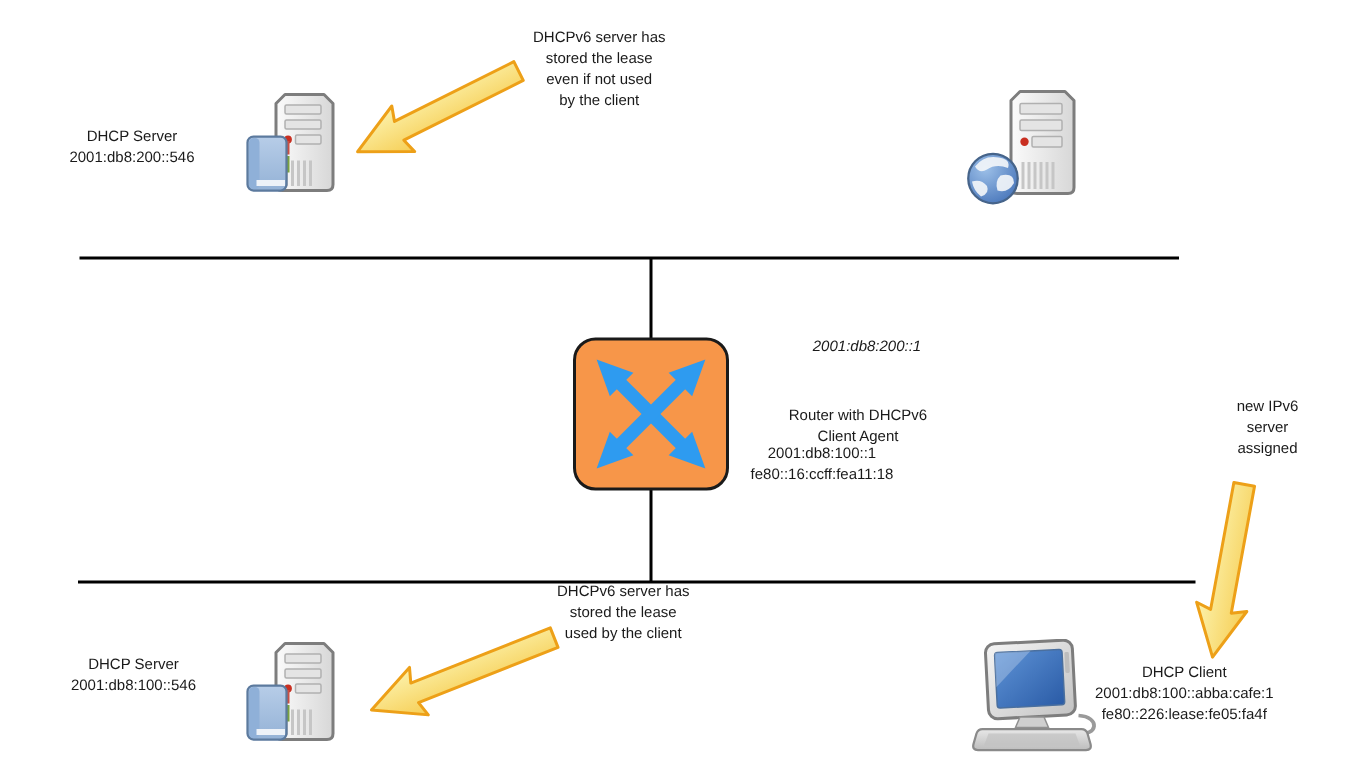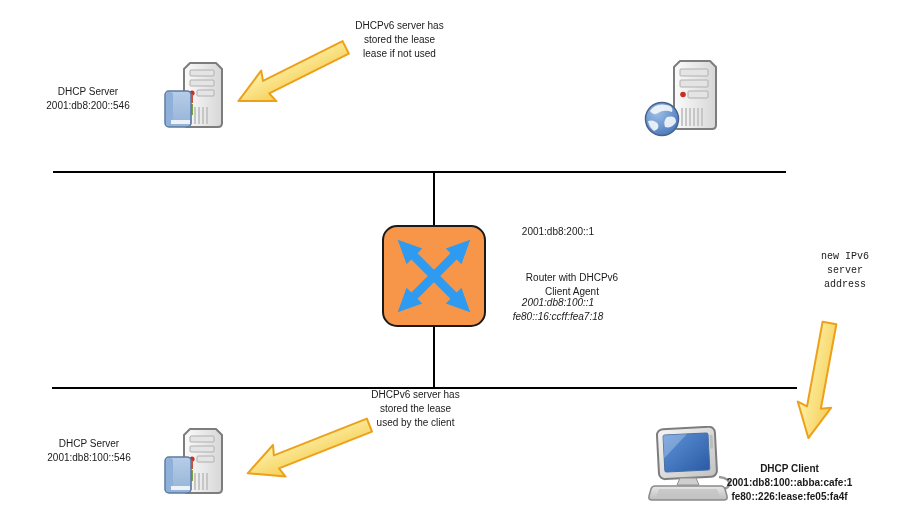--- a/index.html
+++ b/index.html
@@ -69,21 +69,22 @@
       <rect x="25" y="44" width="5" height="11" fill="#79a23f"></rect>
       <rect x="2" y="31" width="26" height="36" rx="4" fill="url(#bookG1)" stroke="#5c7a9e" stroke-width="1.5"></rect>
       <rect x="3" y="32" width="7" height="34" rx="3" fill="#8fb0d8"></rect>
       <rect x="8" y="60" width="19" height="4" fill="#edf2f8"></rect>
     </g>
   </svg>
 
   <div class="txt" style="left:317px;top:19px;width:165px;">
     <div>DHCPv6 server has</div>
     <div>stored the lease</div>
-    <div>lease if not used</div>
+    <div>even if not used</div>
+    <div>by the client</div>
   </div>
 
   <svg class="note-arrow" style="left:230px;top:54px;transform:rotate(-26.6deg);" width="125" height="40" viewBox="0 0 125 40">
     <defs>
         <linearGradient id="agT" x1="0" y1="0" x2="0" y2="1">
       <stop offset="0" class="ag-top"></stop>
           <stop offset="1" class="ag-bot"></stop>
     </linearGradient>
       </defs>
     <polygon points="2,20 36,3 33,13 122,13 122,27 33,27 36,37" fill="url(#agT)"></polygon>
@@ -129,34 +130,34 @@
     <svg width="100" height="98" viewBox="0 0 100 100">
       <line class="router-shaft" x1="26" y1="26" x2="74" y2="74"></line>
       <line class="router-shaft" x1="74" y1="26" x2="26" y2="74"></line>
       <polygon class="router-head" points="13,13 38,22 22,38"></polygon>
       <polygon class="router-head" points="87,13 62,22 78,38"></polygon>
       <polygon class="router-head" points="13,87 22,62 38,78"></polygon>
       <polygon class="router-head" points="87,87 78,62 62,78"></polygon>
     </svg>
   </div>
 
-  <div class="txt" style="left:478px;top:225px;width:160px;">2001:db8:200::1</div>
+  <div class="txt" style="left:498px;top:225px;width:160px;font-style:italic;">2001:db8:200::1</div>
   <div class="txt" style="left:492px;top:251px;width:160px;margin-top:20px;">
     <div>Router with DHCPv6</div>
     <div>Client Agent</div>
   </div>
-  <div class="txt" style="left:478px;top:296px;width:160px;font-style:italic;">
+  <div class="txt" style="left:468px;top:296px;width:160px;">
     <div>2001:db8:100::1</div>
-    <div>fe80::16:ccff:fea7:18</div>
-  </div>
-
-  <div class="txt" style="left:795px;top:250px;width:100px;font-family:Liberation Mono, monospace;">
+    <div>fe80::16:ccff:fea11:18</div>
+  </div>
+
+  <div class="txt" style="left:795px;top:265px;width:100px;">
     <div>new IPv6</div>
     <div>server</div>
-    <div>address</div>
+    <div>assigned</div>
   </div>
 
   <svg class="note-arrow" style="left:758px;top:360px;transform:rotate(-79.6deg);" width="122" height="40" viewBox="0 0 122 40">
     <defs>
         <linearGradient id="agR" x1="0" y1="0" x2="0" y2="1">
       <stop offset="0" class="ag-top"></stop>
           <stop offset="1" class="ag-bot"></stop>
     </linearGradient>
       </defs>
     <polygon points="2,20 36,3 33,13 119,13 119,27 33,27 36,37" fill="url(#agR)"></polygon>
@@ -239,19 +240,19 @@
       <polygon points="18,8 42,8 18,31" fill="#ffffff" opacity="0.25"></polygon>
       <rect x="64.5" y="10" width="3" height="14" rx="1" fill="#bdbdbd"></rect>
     </g>
     <path d="M34,52 L50,52 L53,59 L31,59 Z" fill="#cfcfcf" stroke="#909090"></path>
     <g>
       <path d="M9,60 L75,60 Q78,60 79,63 L81,70 Q82,74 78,74 L6,74 Q2,74 3,70 L5,63 Q6,60 9,60 Z" fill="url(#kbG)" stroke="#8a8a8a" stroke-width="1.5"></path>
       <path d="M13,63 L71,63 L74,71 L10,71 Z" fill="#c2c2c2" opacity="0.7"></path>
     </g>
   </svg>
 
-  <div class="txt" style="left:707px;top:462px;width:165px;font-weight:bold;">
+  <div class="txt" style="left:707px;top:442px;width:165px;">
     <div>DHCP Client</div>
     <div>2001:db8:100::abba:cafe:1</div>
     <div>fe80::226:lease:fe05:fa4f</div>
   </div>
 
 </div>
 
 </body></html>

